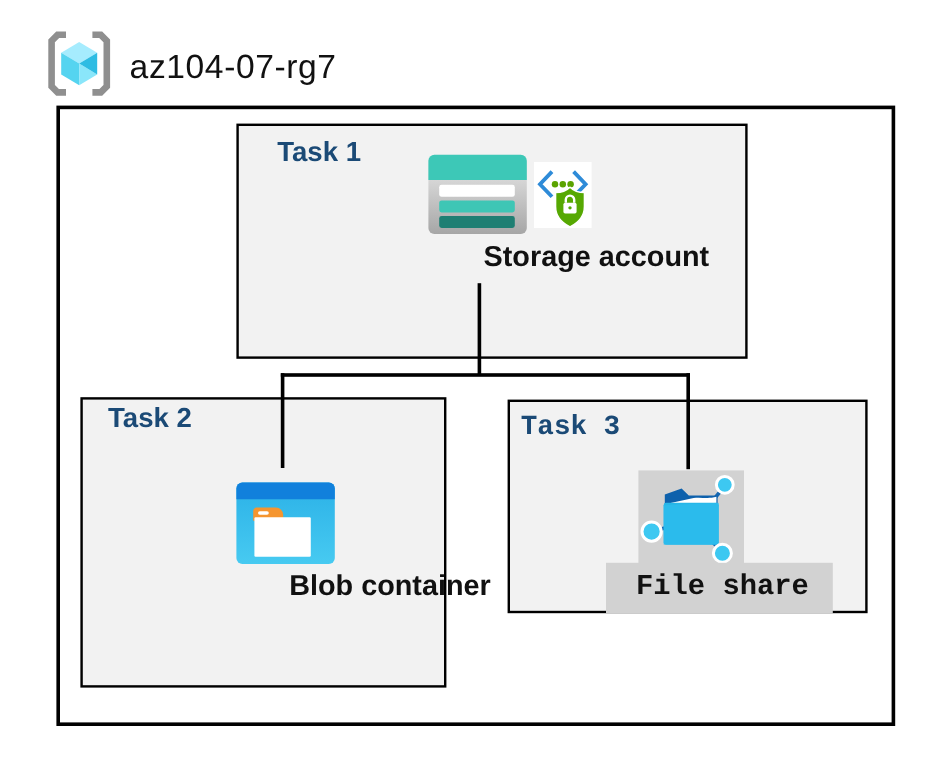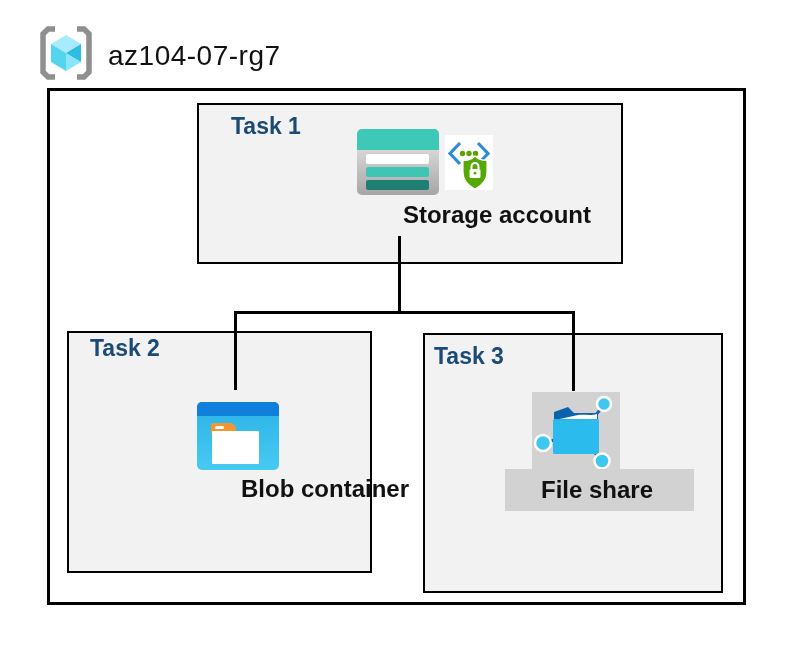--- a/index.html
+++ b/index.html
@@ -17,23 +17,23 @@
   }
   
   .outer-box {
     position:absolute; left:47px; top:88px; width:699px; height:517px;
     border:3px solid #000000; box-sizing:border-box; background:#ffffff;
   }
   .task-box {
     position:absolute; background:#f2f2f2; border:2.5px solid #000000;
     box-sizing:border-box;
   }
-  .task1 { left:197px; top:103px; width:426px; height:161px; }
+  .task1 { left:197px; top:103px; width:426px; height:196px; }
   .task2 { left:67px;  top:331px; width:305px; height:242px; }
-  .task3 { left:423px; top:333px; width:300px; height:260px; }
+  .task3 { left:423px; top:333px; width:300px; height:178px;font-family:Liberation Mono, monospace; }
   .task-label {
     position:absolute; font-size:23px; font-weight:700; color:#1b4a76; line-height:30px;
   }
   .task1 .task-label { left:32px; top:6px; }
   .task2 .task-label { left:21px; top:0; }
   .task3 .task-label { left:9px;  top:6px; }
   .caption {
     position:absolute; font-size:24px; font-weight:700; color:#111111; white-space:nowrap;
   }
   .cap1 { left:4px; top:96px;  width:388px; text-align:right; }
@@ -68,21 +68,21 @@
     background:#f5952f; border-radius:3px 6px 0 0; }
   .blob-tab-slot { position:absolute; left:4px; top:3px; width:9px; height:3px;
     background:#ffffff; border-radius:2px; }
   .blob-body { position:absolute; left:15px; top:29px; width:47px; height:33px;
     background:#ffffff; border-radius:1px; }
   
   .fs-square { position:absolute; left:107px; top:57px; width:88px; height:80px; background:#d2d2d2; }
   .fs-band {
     position:absolute; left:80px; top:134px; width:189px; height:42px; background:#d2d2d2;
   }
-  .cap3 { position:static; display:block; padding-left:36px; line-height:42px;
+  .cap3 { position:static; display:block; padding-left:25px; line-height:42px;
     font-size:24px; font-weight:700; color:#111111; white-space:nowrap; }
 </style>
 </head>
 <body>
 
 <div class="canvas">
 
   <div class="rg-header">
     <svg class="rg-icon" width="56" height="58" viewBox="0 0 56 58">
       <path d="M17 5 L10 5 L5 10 L5 48 L10 53 L17 53" fill="none" stroke="#8f8f8f" stroke-width="5.5"></path>

